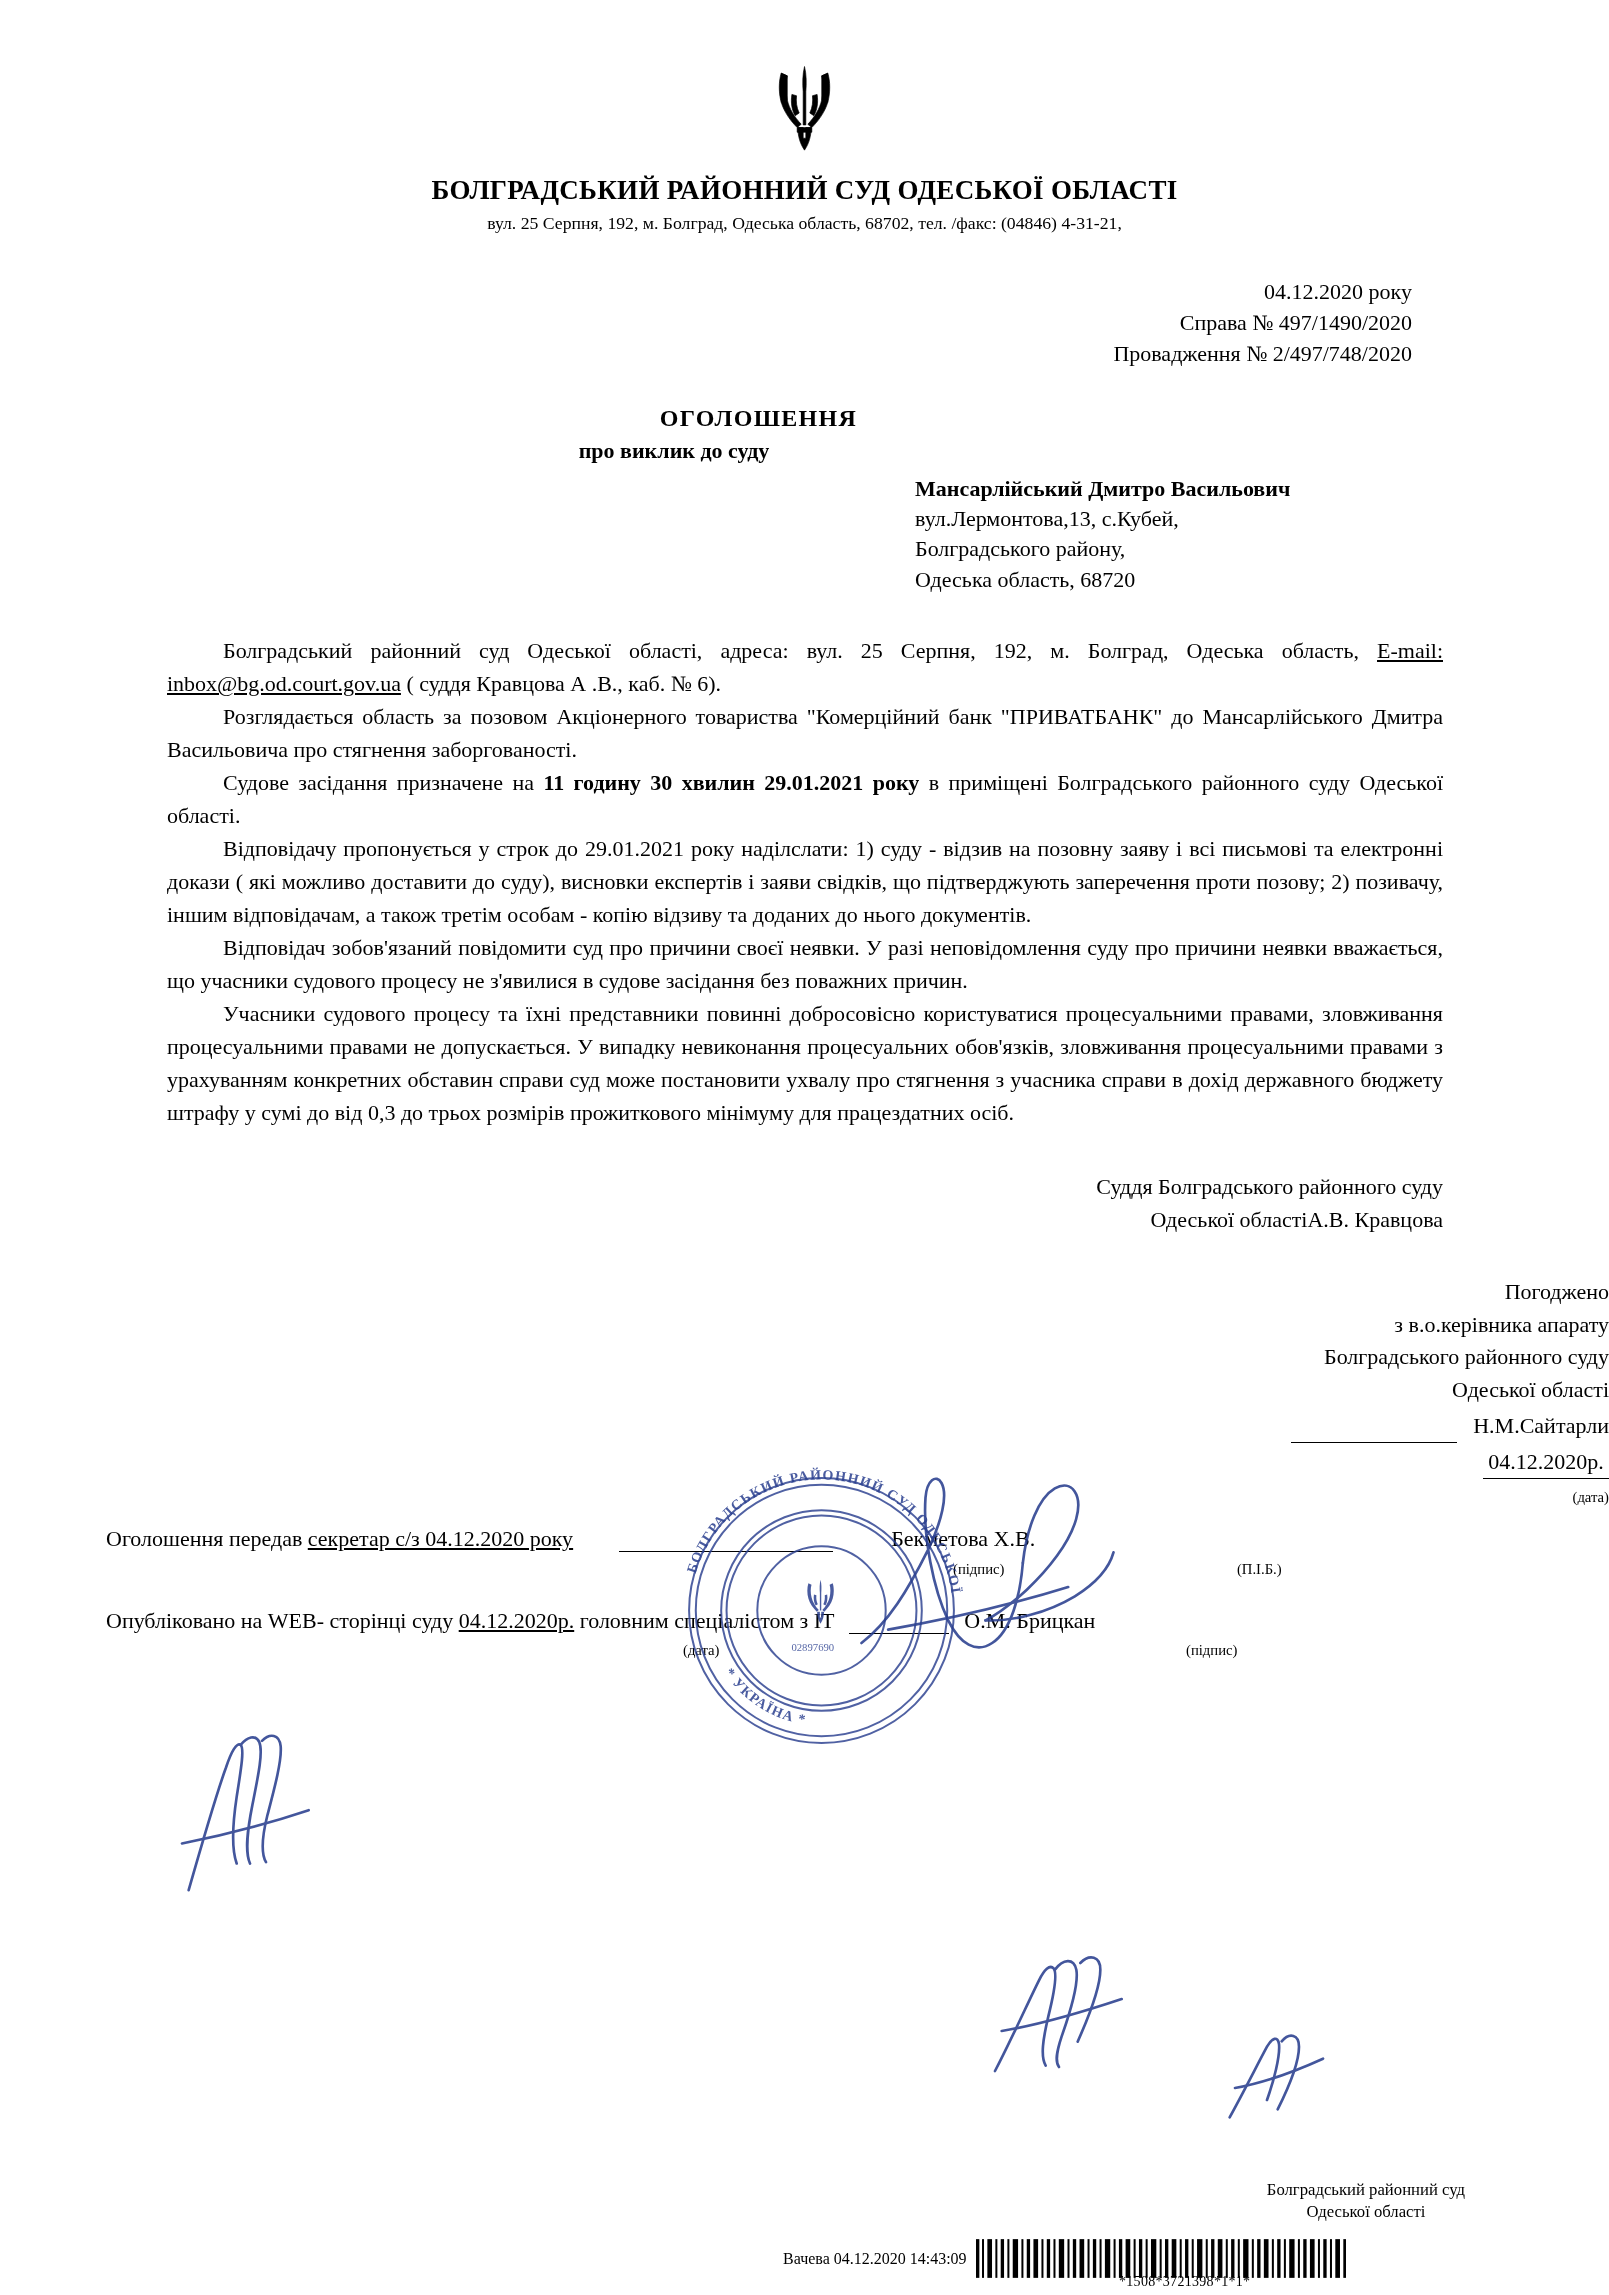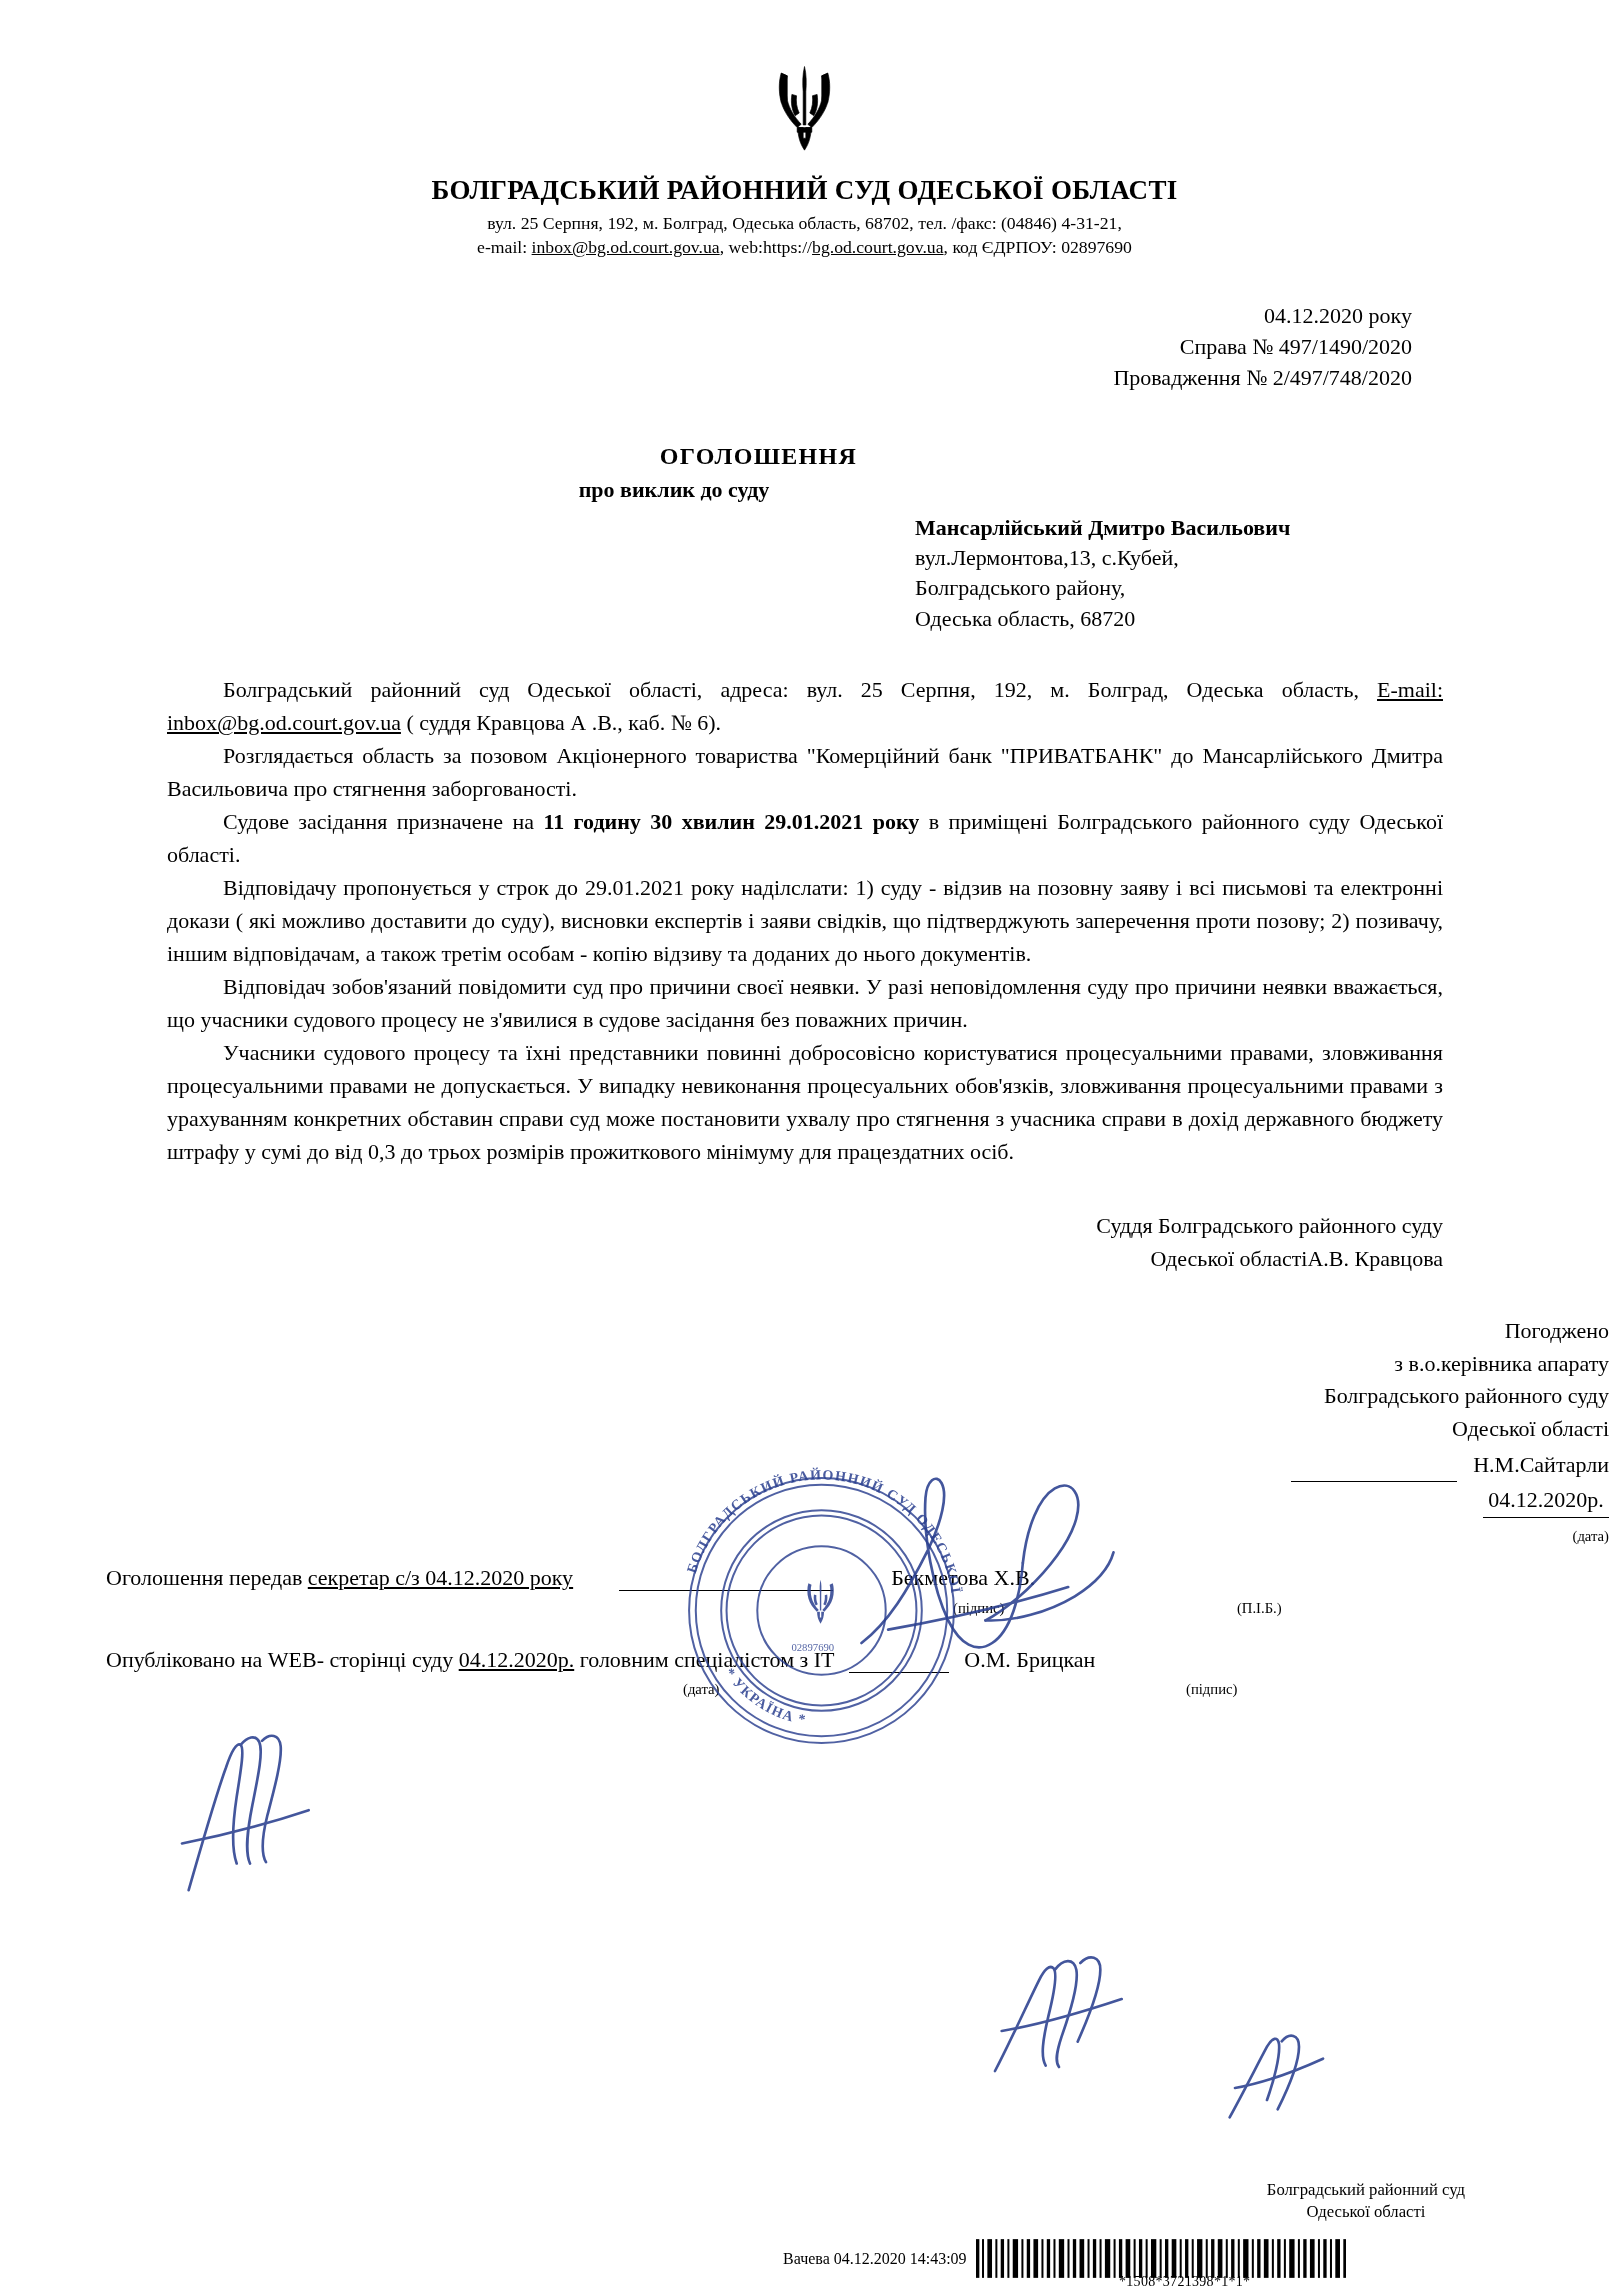--- a/index.html
+++ b/index.html
@@ -55,21 +55,21 @@
     margin-top: 40px;
     padding-right: 197px;
   }
 
   
   .doc-title {
     text-align: center;
     font-weight: bold;
     font-size: 24px;
     letter-spacing: 1.3px;
-    margin-top: 50px;
+    margin-top: 35px;
     padding-right: 92px;
   }
   .doc-subtitle {
     text-align: center;
     font-weight: bold;
     font-size: 22px;
     margin-top: 6.7px;
     padding-right: 261px;
   }
 
@@ -223,23 +223,20 @@
           <path d="M44 100 L66 100 L66 107 L44 107 Z"></path>
         </g>
       </svg>
     </span>
   </div>
 
   <div class="court-title">БОЛГРАДСЬКИЙ РАЙОННИЙ СУД ОДЕСЬКОЇ ОБЛАСТІ</div>
 
   <div class="court-addr">
     <div>вул. 25 Серпня, 192, м. Болград, Одеська область, 68702, тел. /факс: (04846) 4-31-21,</div>
-    <div>
-      <span>e-mail: </span><span class="u">inbox@bg.od.court.gov.ua</span><span>, web:https://</span><span class="u">bg.od.court.gov.ua</span><span>, код ЄДРПОУ: 02897690</span>
-    </div>
   </div>
 
   <div class="right-block">
     <div>04.12.2020  року</div>
     <div>Справа № 497/1490/2020</div>
     <div>Провадження №  2/497/748/2020</div>
   </div>
 
   <div class="doc-title">ОГОЛОШЕННЯ</div>
   <div class="doc-subtitle">про виклик до суду</div>

